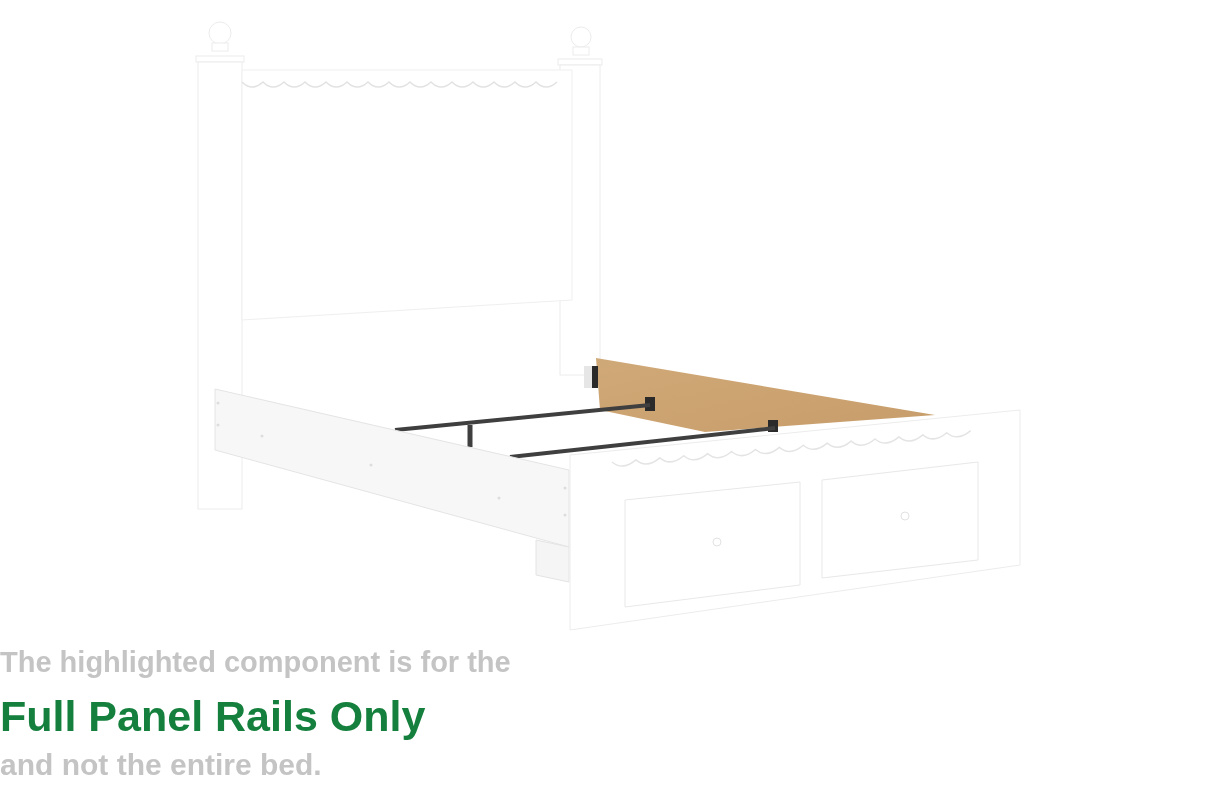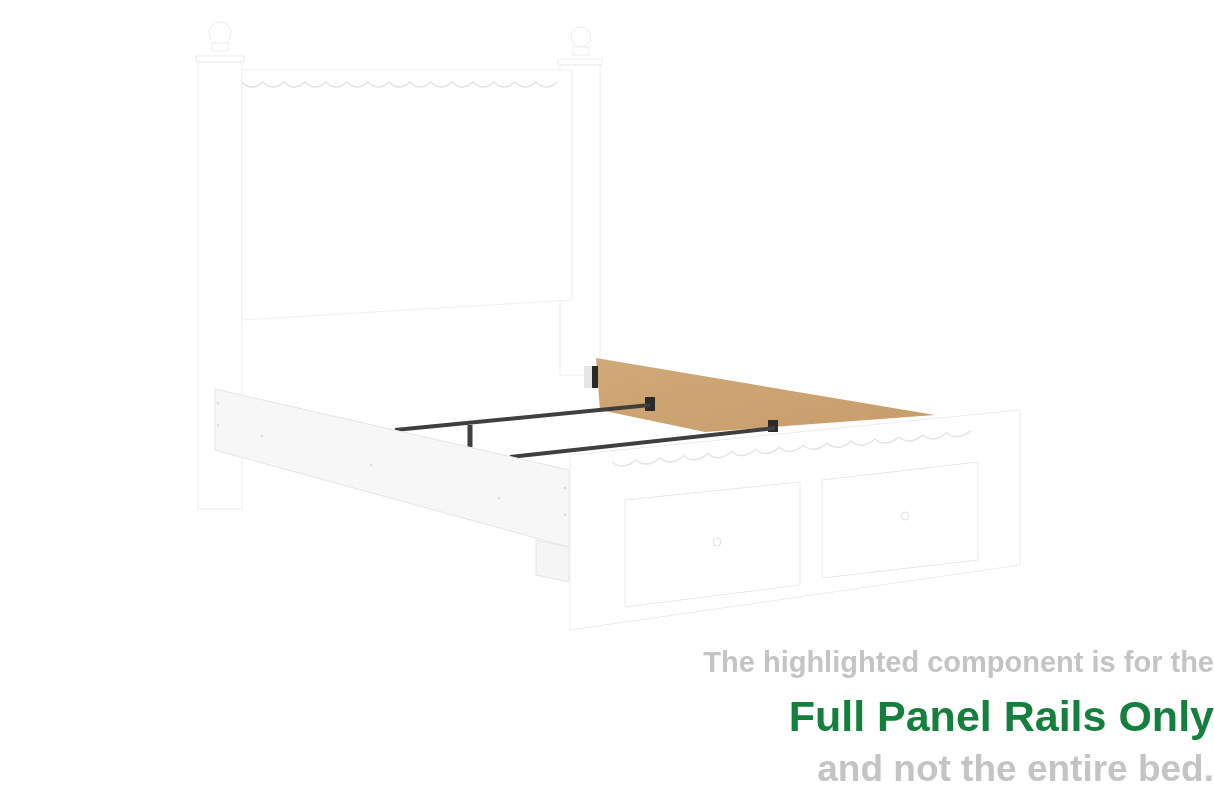--- a/index.html
+++ b/index.html
@@ -1,21 +1,21 @@
 <!DOCTYPE html>
 <html><head>
   <meta charset="utf-8">
   <style>
     html, body { margin: 0; padding: 0; background: #ffffff; }
     body { width: 1214px; height: 809px; position: relative; overflow: hidden; font-family: "Liberation Sans", sans-serif; }
     .illustration { position: absolute; left: 0; top: 0; width: 1214px; height: 640px; }
-    .caption { position: absolute; left: 0; width: 1214px; text-align: right; font-family: "Liberation Sans", sans-serif; font-weight: bold; }
+    .caption { position: absolute; left: 0; width: 1214px; text-align: left; font-family: "Liberation Sans", sans-serif; font-weight: bold; }
     .line1 { top: 646px; font-size: 29px; color: #c4c4c4; }
     .line2 { top: 692px; font-size: 43px; color: #15803d; }
-    .line3 { top: 748px; font-size: 37px; color: #c4c4c4; }
+    .line3 { top: 748px; font-size: 30px; color: #c4c4c4; }
   </style>
 </head>
 <body>
 
 <div class="illustration">
   <svg width="1214" height="640" viewBox="0 0 1214 640" xmlns="http://www.w3.org/2000/svg">
     <defs>
       <linearGradient id="board" x1="0" y1="0" x2="1" y2="1">
         <stop offset="0" stop-color="#d0a978"></stop>
         <stop offset="1" stop-color="#c79d6a"></stop>

